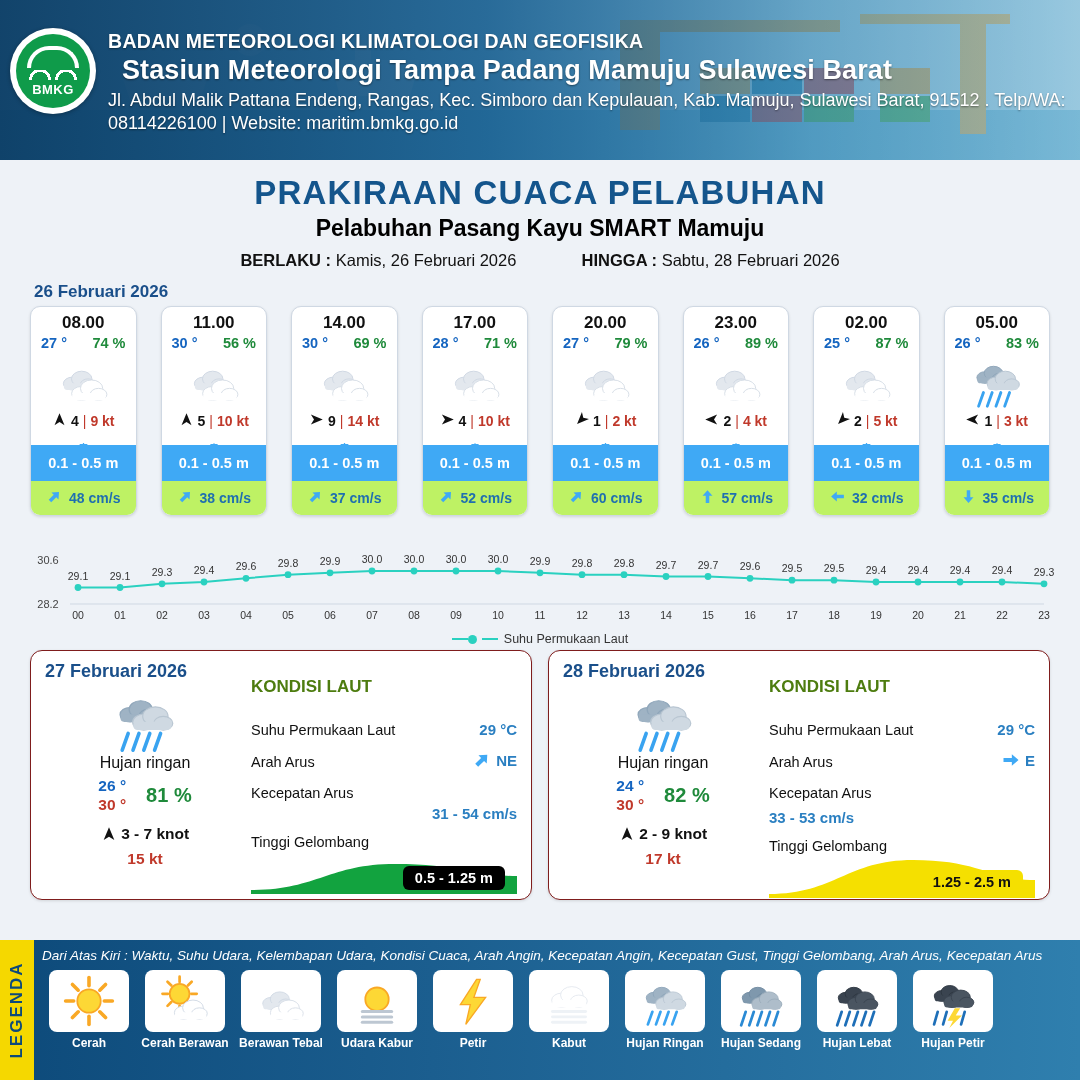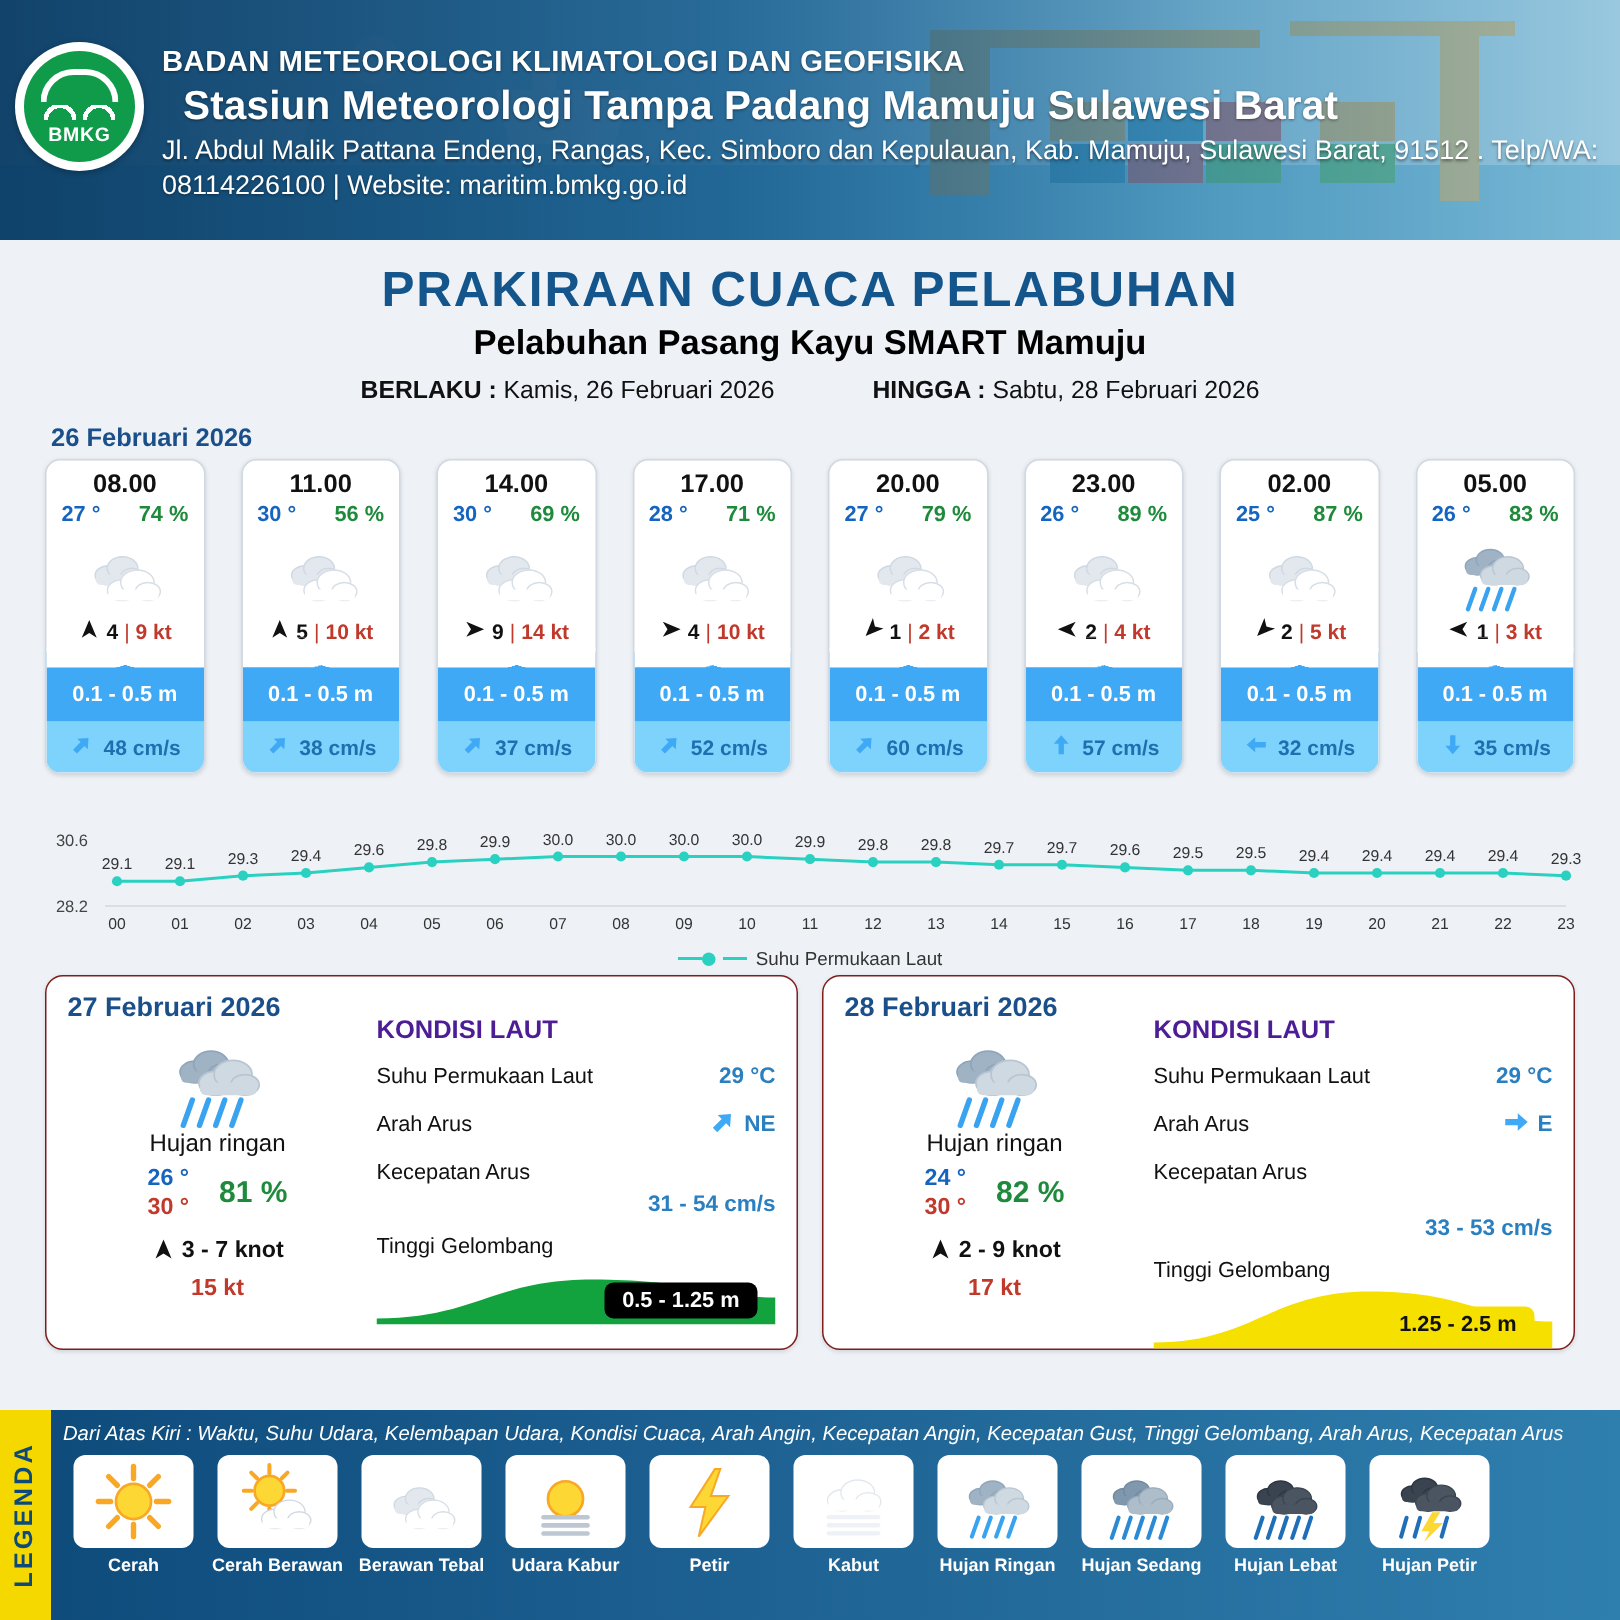--- a/index.html
+++ b/index.html
@@ -124,21 +124,21 @@
   }
   .c-wave .wlabel {
     position:relative; z-index:2;
     color:#fff; font-size:14.5px; font-weight:bold;
     padding-bottom:10px;
   }
   .c-cur {
     display:flex; align-items:center; justify-content:center; gap:6px;
     height:34px;
     font-size:14px; color:#1f6fb0; font-weight:bold;
-    background:#7dd3fc;
+    background:#bef264;
   }
 
   
   .chart-wrap {
     margin:14px 22px 0 22px;
     position:relative;
     height:112px;
   }
   .chart-svg { display:block; }
   .chart-legend {
@@ -171,21 +171,21 @@
   .day-ico { height:66px; display:flex; align-items:center; justify-content:center; margin-top:4px; }
   .day-cond { font-size:16px; color:#111; margin-top:2px; }
   .day-th { display:flex; justify-content:center; align-items:center; gap:20px; margin-top:4px; }
   .day-temps { text-align:left; font-size:15.5px; font-weight:bold; line-height:1.25; }
   .t-min { color:#1565c0; }
   .t-max { color:#c0392b; }
   .day-hum { font-size:20px; font-weight:bold; color:#1f8a3b; }
   .day-wind { margin-top:10px; font-size:15.5px; font-weight:bold; color:#111; }
   .day-gust { font-size:15.5px; font-weight:bold; color:#c0392b; margin-top:4px; }
   .day-right { flex:1; padding-left:6px; padding-top:16px; }
-  .kondisi-title { font-size:17px; font-weight:bold; color:#4c1d95; margin-bottom:12px; }
+  .kondisi-title { font-size:17px; font-weight:bold; color:#4d7c0f; margin-bottom:24px; }
   .kv { display:flex; justify-content:space-between; align-items:center; margin-bottom:12px; font-size:14.5px; color:#111; }
   .kv .val { color:#2a7fc1; font-weight:bold; font-size:15px; }
   .wave-badge {
     display:inline-block; padding:4px 12px; border-radius:6px;
     font-size:14.5px; font-weight:bold;
   }
   .wave-green { background:#000000; color:#fff; }
   .wave-yellow { background:#f5e000; color:#111; }
   .wave-holder { position:relative; height:44px; }
   .wave-holder .curve {
@@ -817,21 +817,21 @@
         <span>Arah Arus</span>
         <span class="val">
           <span style="display:inline-block;vertical-align:-4px"><svg width="20" height="20" viewBox="0 0 24 24" style="transform:rotate(90deg)">
     <path d="M12 3 L19 11 L14.5 11 L14.5 21 L9.5 21 L9.5 11 L5 11 Z" fill="#3fa9f5"></path>
               </svg></span>
           E
         </span>
       </div>
       <div class="kv" style="display:block">
         <div>Kecepatan Arus</div>
-        <div class="val" style="text-align:right;margin-top:20px">33  - 53 cm/s</div>
+        <div class="val" style="margin-top:8px">33  - 53 cm/s</div>
       </div>
       <div>
         <div style="font-size:14.5px;color:#111">Tinggi Gelombang</div>
         <div class="wave-holder">
           <svg class="curve" viewBox="0 0 240 44" preserveAspectRatio="none">
             <path d="M0,40 C60,40 70,6 130,6 C190,6 200,26 240,26 L240,44 L0,44 Z" fill="#f5e000"></path>
           </svg>
           <div style="position:absolute;right:12px;bottom:4px;z-index:2">
             <span class="wave-badge wave-yellow">1.25 - 2.5 m</span>
           </div>

